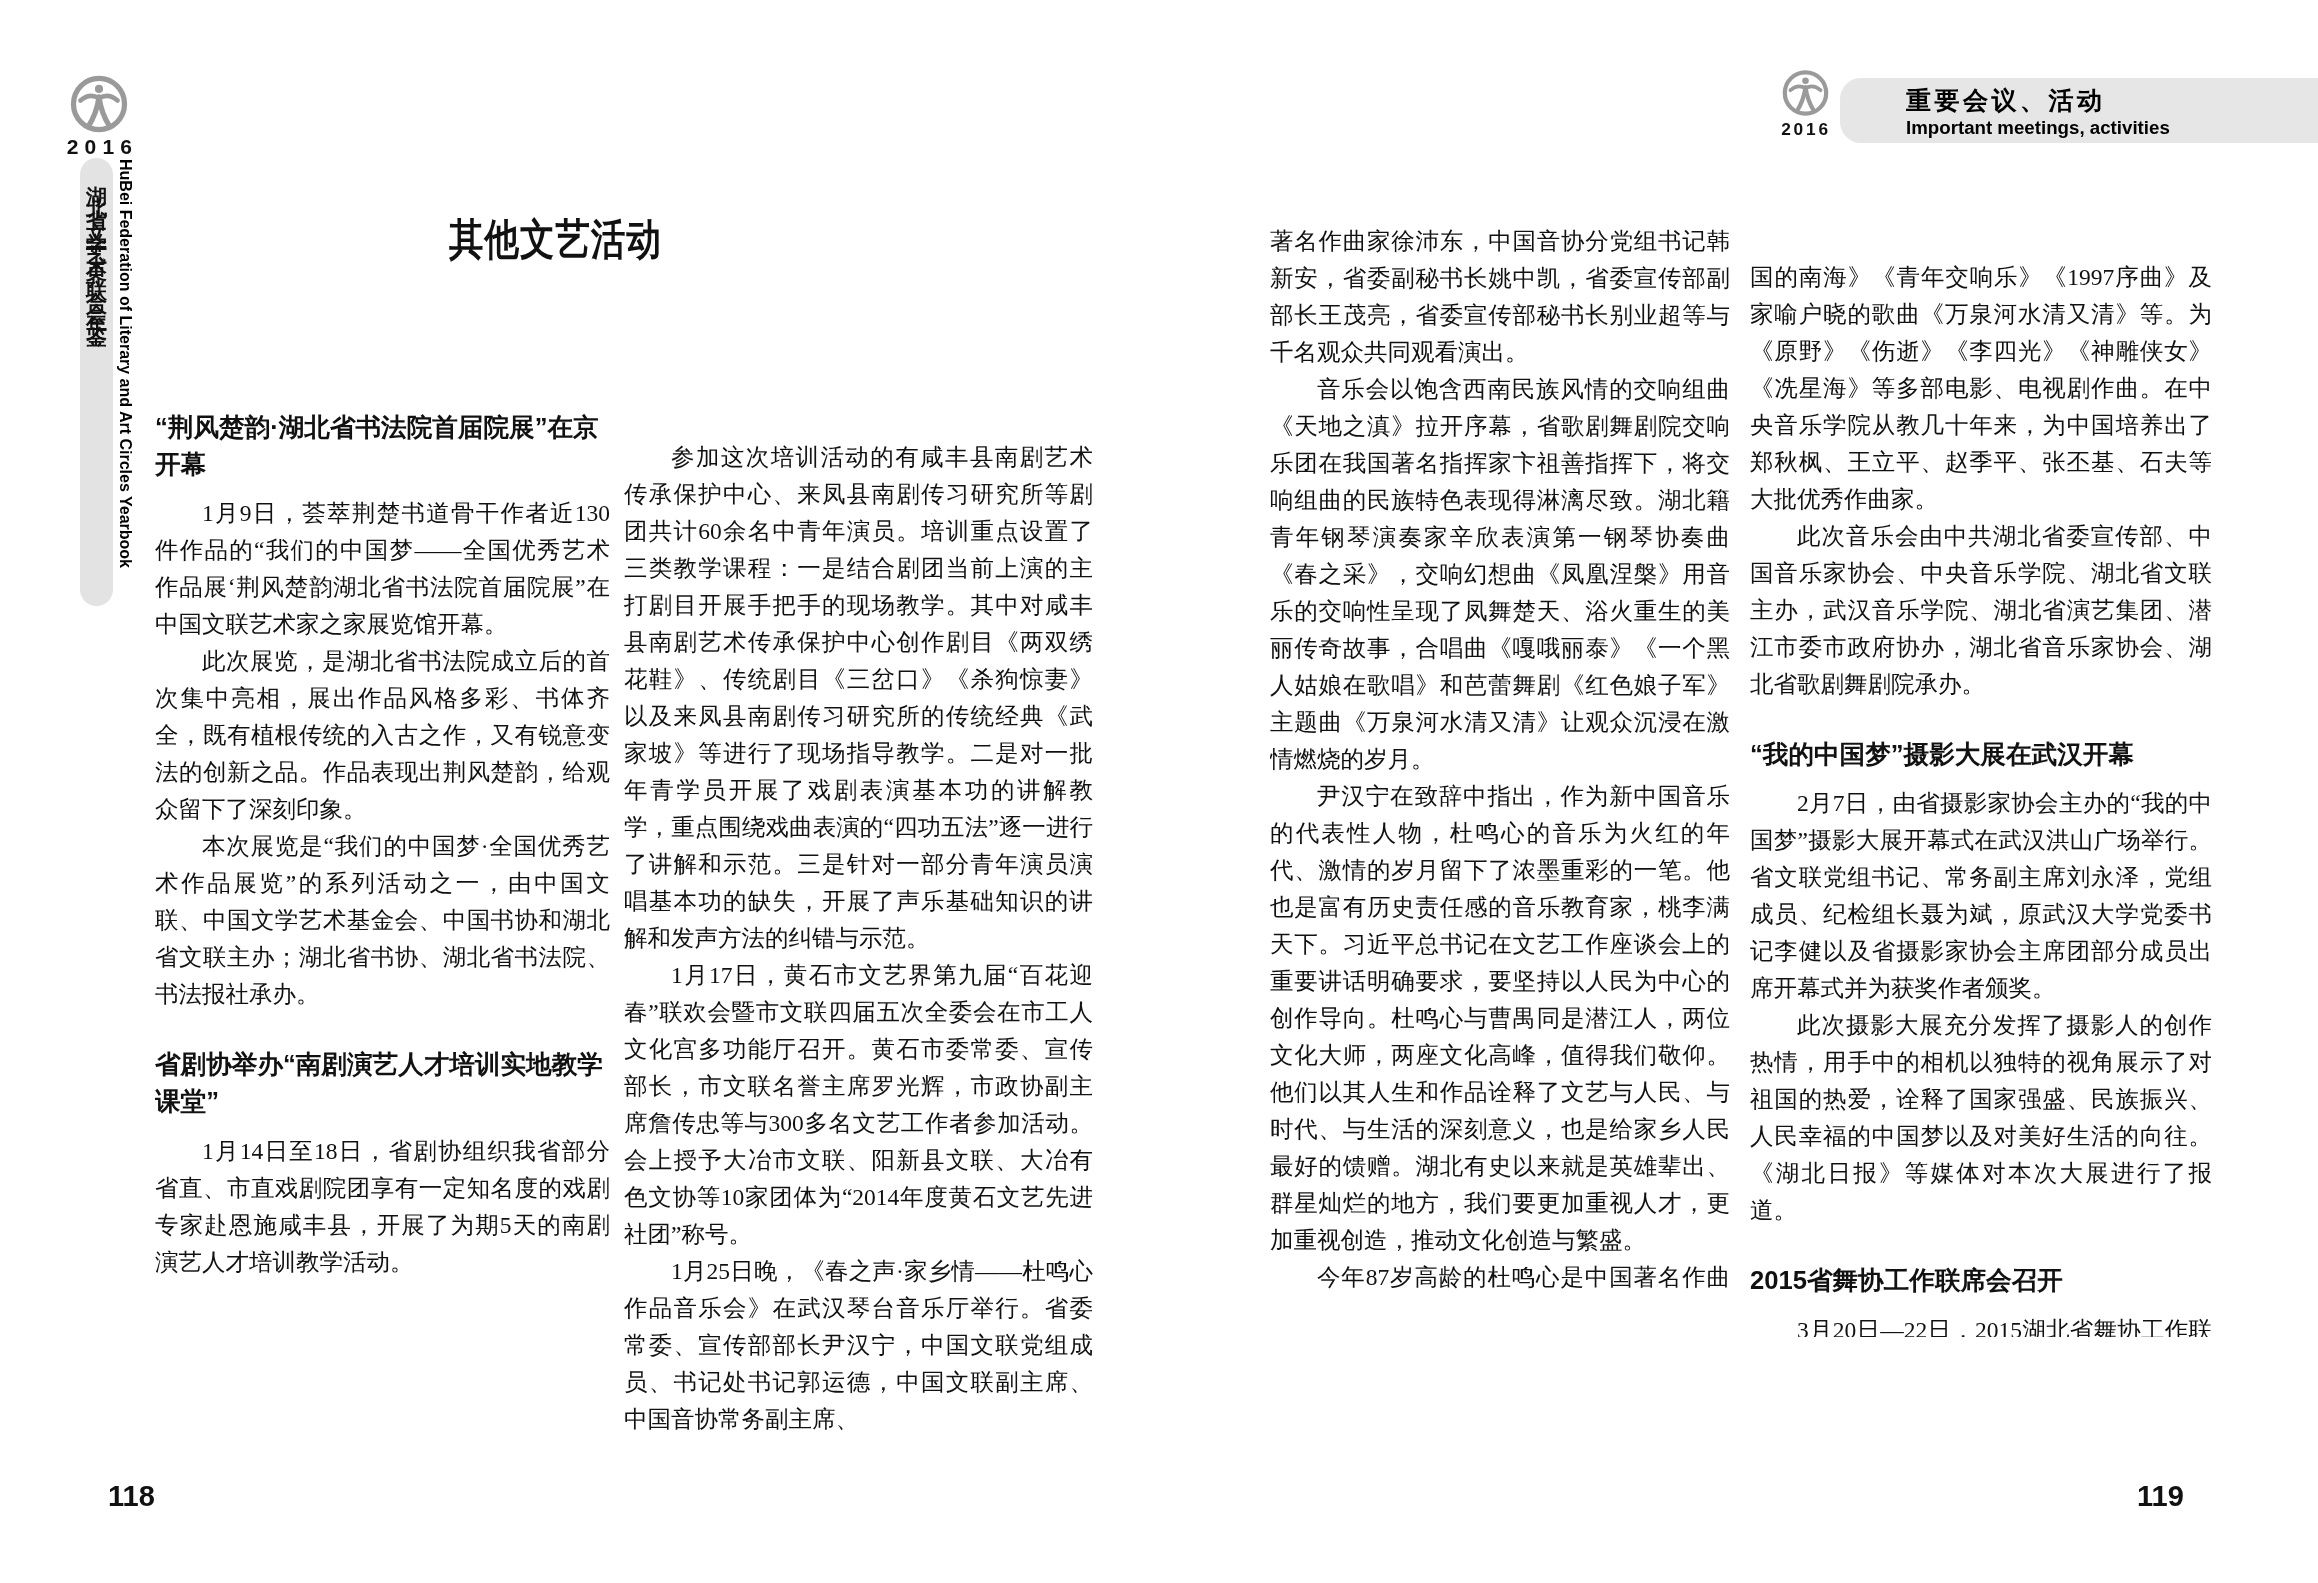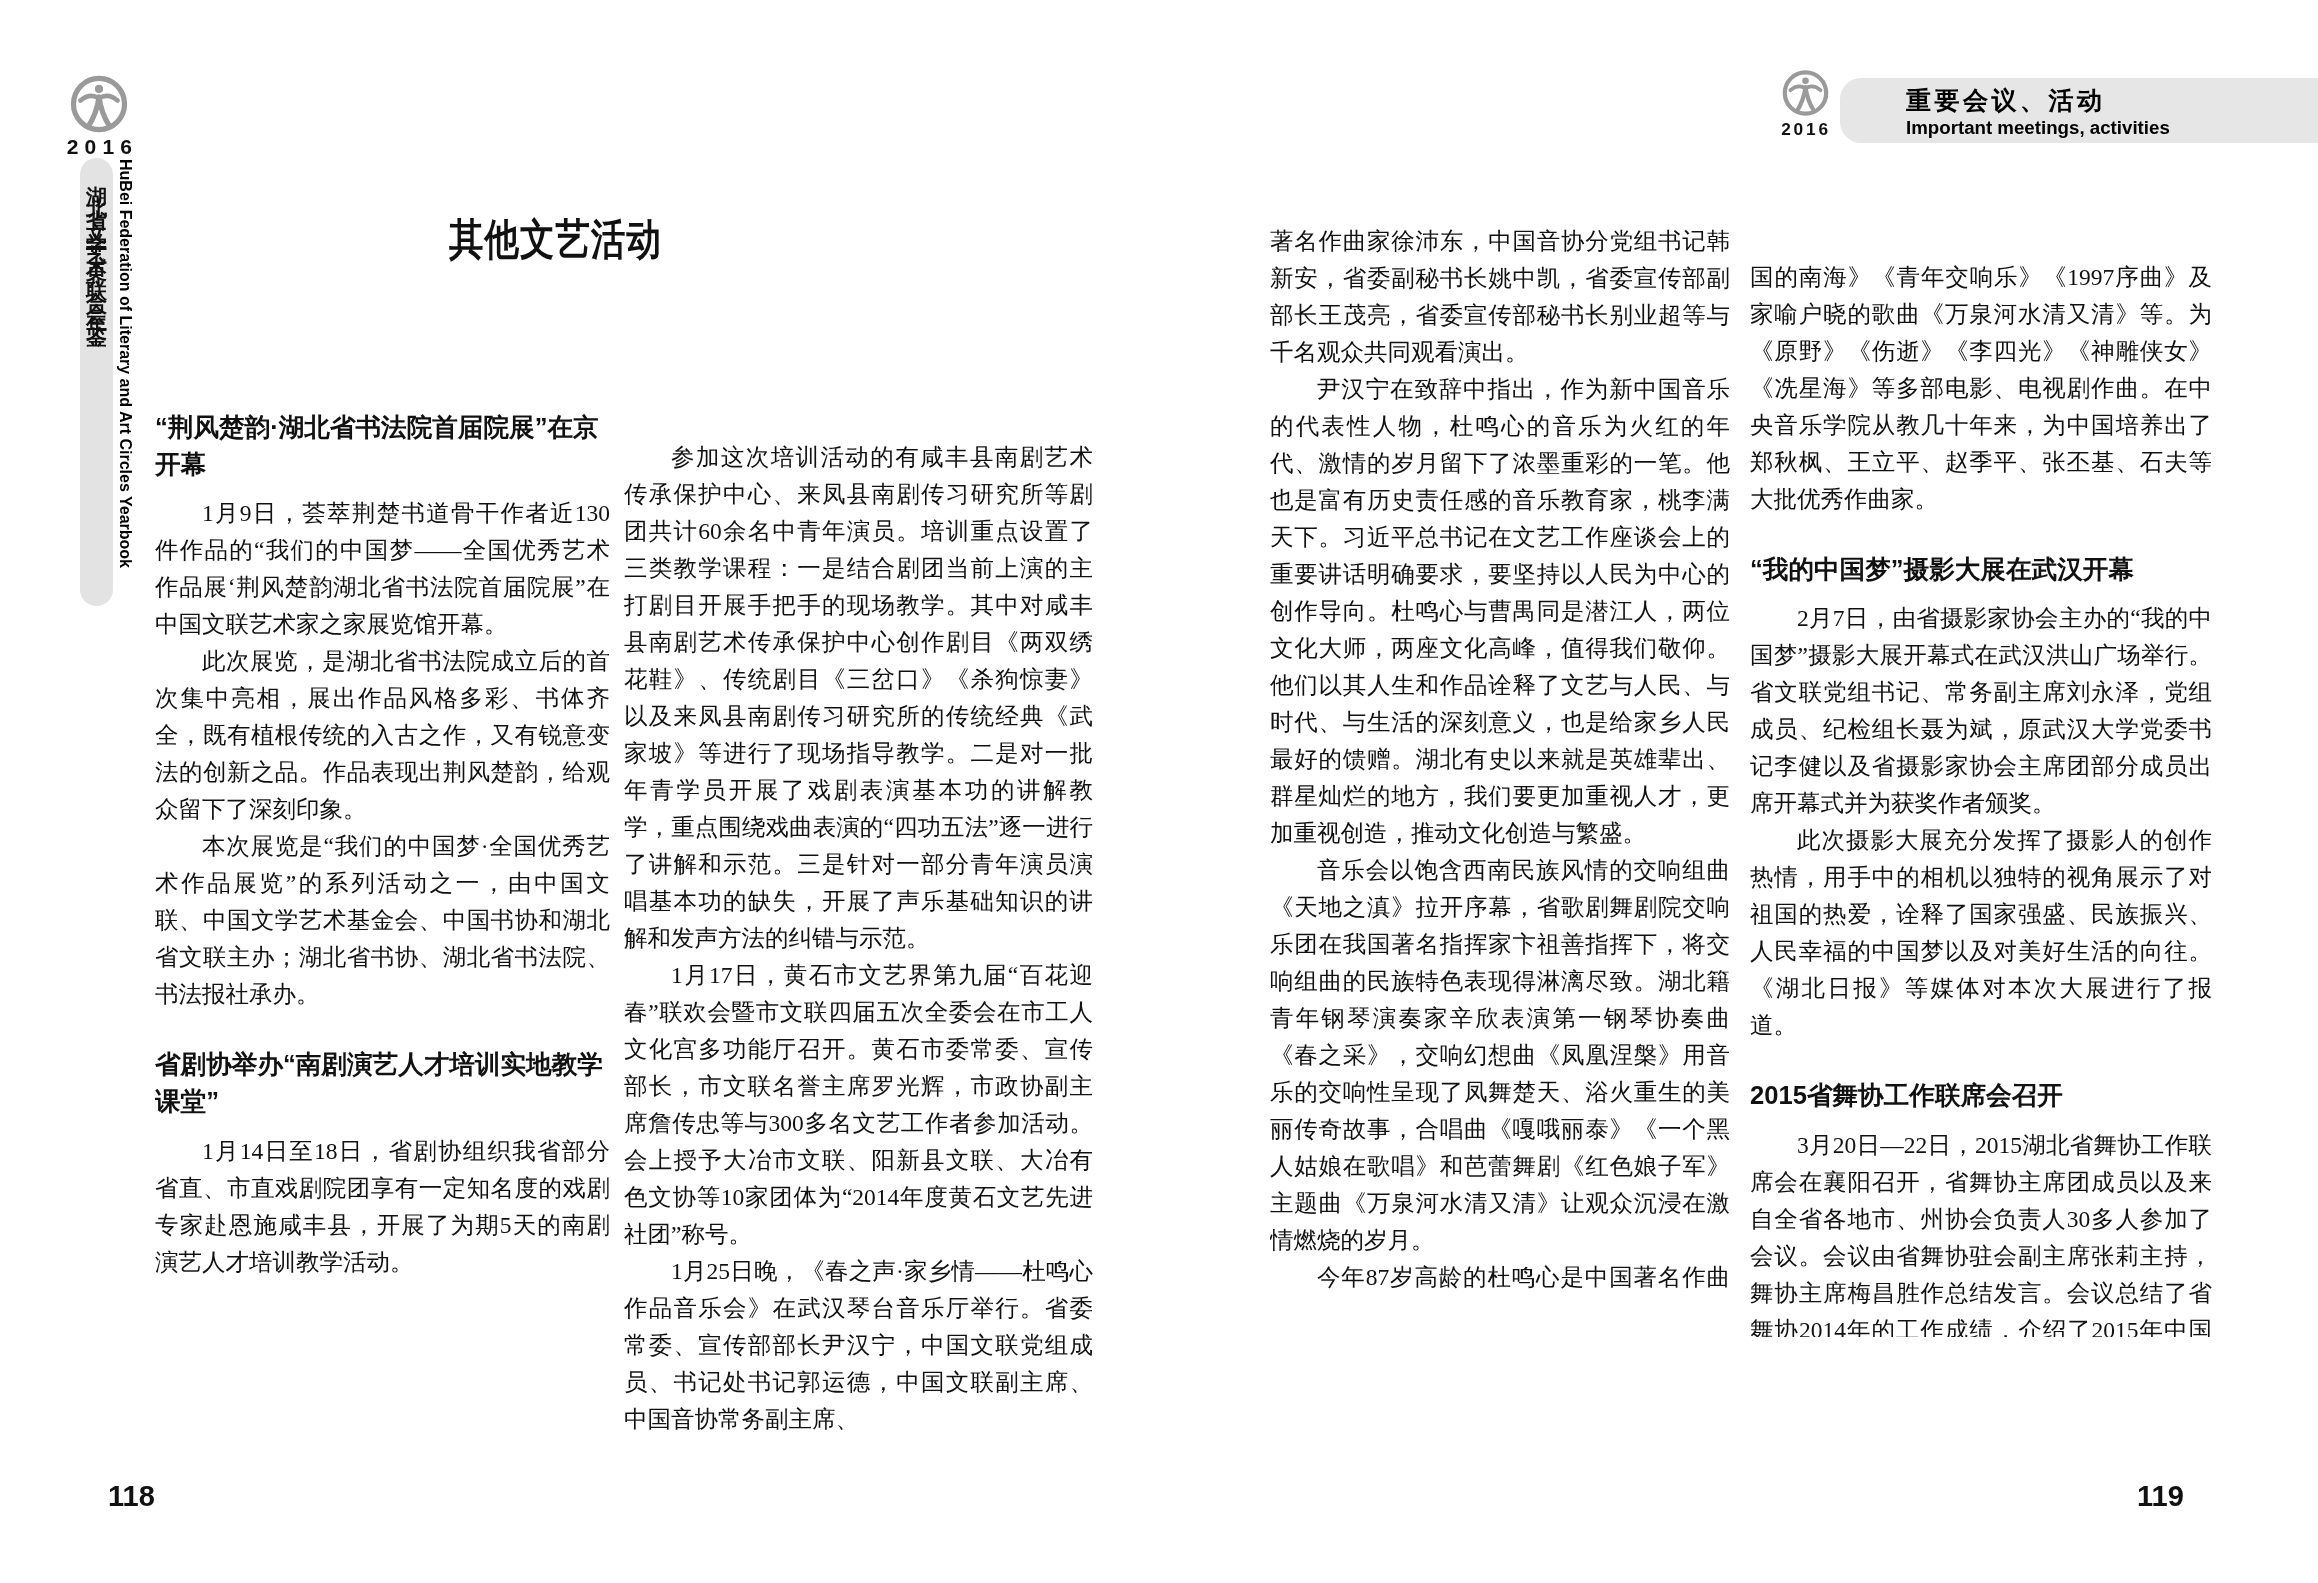--- a/index.html
+++ b/index.html
@@ -125,26 +125,27 @@
       <div class="h">省剧协举办“南剧演艺人才培训实地教学课堂”</div>
       <div class="p">1月14日至18日，省剧协组织我省部分省直、市直戏剧院团享有一定知名度的戏剧专家赴恩施咸丰县，开展了为期5天的南剧演艺人才培训教学活动。</div>
     </div>
   <div class="col" id="col2">
       <div class="p">参加这次培训活动的有咸丰县南剧艺术传承保护中心、来凤县南剧传习研究所等剧团共计60余名中青年演员。培训重点设置了三类教学课程：一是结合剧团当前上演的主打剧目开展手把手的现场教学。其中对咸丰县南剧艺术传承保护中心创作剧目《两双绣花鞋》、传统剧目《三岔口》《杀狗惊妻》以及来凤县南剧传习研究所的传统经典《武家坡》等进行了现场指导教学。二是对一批年青学员开展了戏剧表演基本功的讲解教学，重点围绕戏曲表演的“四功五法”逐一进行了讲解和示范。三是针对一部分青年演员演唱基本功的缺失，开展了声乐基础知识的讲解和发声方法的纠错与示范。</div>
       <div class="p">1月17日，黄石市文艺界第九届“百花迎春”联欢会暨市文联四届五次全委会在市工人文化宫多功能厅召开。黄石市委常委、宣传部长，市文联名誉主席罗光辉，市政协副主席詹传忠等与300多名文艺工作者参加活动。会上授予大冶市文联、阳新县文联、大冶有色文协等10家团体为“2014年度黄石文艺先进社团”称号。</div>
       <div class="p">1月25日晚，《春之声·家乡情——杜鸣心作品音乐会》在武汉琴台音乐厅举行。省委常委、宣传部部长尹汉宁，中国文联党组成员、书记处书记郭运德，中国文联副主席、中国音协常务副主席、</div>
     </div>
   <div class="col" id="col3">
       <div class="p cont">著名作曲家徐沛东，中国音协分党组书记韩新安，省委副秘书长姚中凯，省委宣传部副部长王茂亮，省委宣传部秘书长别业超等与千名观众共同观看演出。</div>
+      <div class="p">音乐会以饱含西南民族风情的交响组曲《天地之滇》拉开序幕，省歌剧舞剧院交响乐团在我国著名指挥家卞祖善指挥下，将交响组曲的民族特色表现得淋漓尽致。湖北籍青年钢琴演奏家辛欣表演第一钢琴协奏曲《春之采》，交响幻想曲《凤凰涅槃》用音乐的交响性呈现了凤舞楚天、浴火重生的美丽传奇故事，合唱曲《嘎哦丽泰》《一个黑人姑娘在歌唱》和芭蕾舞剧《红色娘子军》主题曲《万泉河水清又清》让观众沉浸在激情燃烧的岁月。</div>
       <div class="p">尹汉宁在致辞中指出，作为新中国音乐的代表性人物，杜鸣心的音乐为火红的年代、激情的岁月留下了浓墨重彩的一笔。他也是富有历史责任感的音乐教育家，桃李满天下。习近平总书记在文艺工作座谈会上的重要讲话明确要求，要坚持以人民为中心的创作导向。杜鸣心与曹禺同是潜江人，两位文化大师，两座文化高峰，值得我们敬仰。他们以其人生和作品诠释了文艺与人民、与时代、与生活的深刻意义，也是给家乡人民最好的馈赠。湖北有史以来就是英雄辈出、群星灿烂的地方，我们要更加重视人才，更加重视创造，推动文化创造与繁盛。</div>
-      <div class="p">音乐会以饱含西南民族风情的交响组曲《天地之滇》拉开序幕，省歌剧舞剧院交响乐团在我国著名指挥家卞祖善指挥下，将交响组曲的民族特色表现得淋漓尽致。湖北籍青年钢琴演奏家辛欣表演第一钢琴协奏曲《春之采》，交响幻想曲《凤凰涅槃》用音乐的交响性呈现了凤舞楚天、浴火重生的美丽传奇故事，合唱曲《嘎哦丽泰》《一个黑人姑娘在歌唱》和芭蕾舞剧《红色娘子军》主题曲《万泉河水清又清》让观众沉浸在激情燃烧的岁月。</div>
       <div class="p">今年87岁高龄的杜鸣心是中国著名作曲家、音乐教育家，曾任中央音乐学院作曲系主任，现为作曲专业教授，全国第八、九届政协委员。1928年出生，幼年就读于武昌省立第五小学（现武昌实验小学）。1939年，极其幸运地从战时儿童保育院被选送至人民教育家陶行知先生创办的育才学校学习音乐，师从贺绿汀、范继森、黎国荃等名家。后毕业于莫斯科柴可夫斯基音乐学院作曲系，师从楚拉基教授。</div>
     </div>
   <div class="col" id="col4">
       <div class="p cont">国的南海》《青年交响乐》《1997序曲》及家喻户晓的歌曲《万泉河水清又清》等。为《原野》《伤逝》《李四光》《神雕侠女》《冼星海》等多部电影、电视剧作曲。在中央音乐学院从教几十年来，为中国培养出了郑秋枫、王立平、赵季平、张丕基、石夫等大批优秀作曲家。</div>
+      <div class="p">此次音乐会由中共湖北省委宣传部、中国音乐家协会、中央音乐学院、湖北省文联主办，武汉音乐学院、湖北省演艺集团、潜江市委市政府协办，湖北省音乐家协会、湖北省歌剧舞剧院承办。</div>
       <div class="h">“我的中国梦”摄影大展在武汉开幕</div>
       <div class="p">2月7日，由省摄影家协会主办的“我的中国梦”摄影大展开幕式在武汉洪山广场举行。省文联党组书记、常务副主席刘永泽，党组成员、纪检组长聂为斌，原武汉大学党委书记李健以及省摄影家协会主席团部分成员出席开幕式并为获奖作者颁奖。</div>
       <div class="p">此次摄影大展充分发挥了摄影人的创作热情，用手中的相机以独特的视角展示了对祖国的热爱，诠释了国家强盛、民族振兴、人民幸福的中国梦以及对美好生活的向往。《湖北日报》等媒体对本次大展进行了报道。</div>
       <div class="h">2015省舞协工作联席会召开</div>
       <div class="p">3月20日—22日，2015湖北省舞协工作联席会在襄阳召开，省舞协主席团成员以及来自全省各地市、州协会负责人30多人参加了会议。会议由省舞协驻会副主席张莉主持，舞协主席梅昌胜作总结发言。会议总结了省舞协2014年的工作成绩，介绍了2015年中国舞协工作动态及省舞协的工作计划，并与市、州各协会探讨交流了工作经验，研究和确定全省舞蹈工作未来的发展方向。</div>
     </div>
 
   <div class="pageno" id="pn-left">118</div>
   <div class="pageno" id="pn-right">119</div>
 

